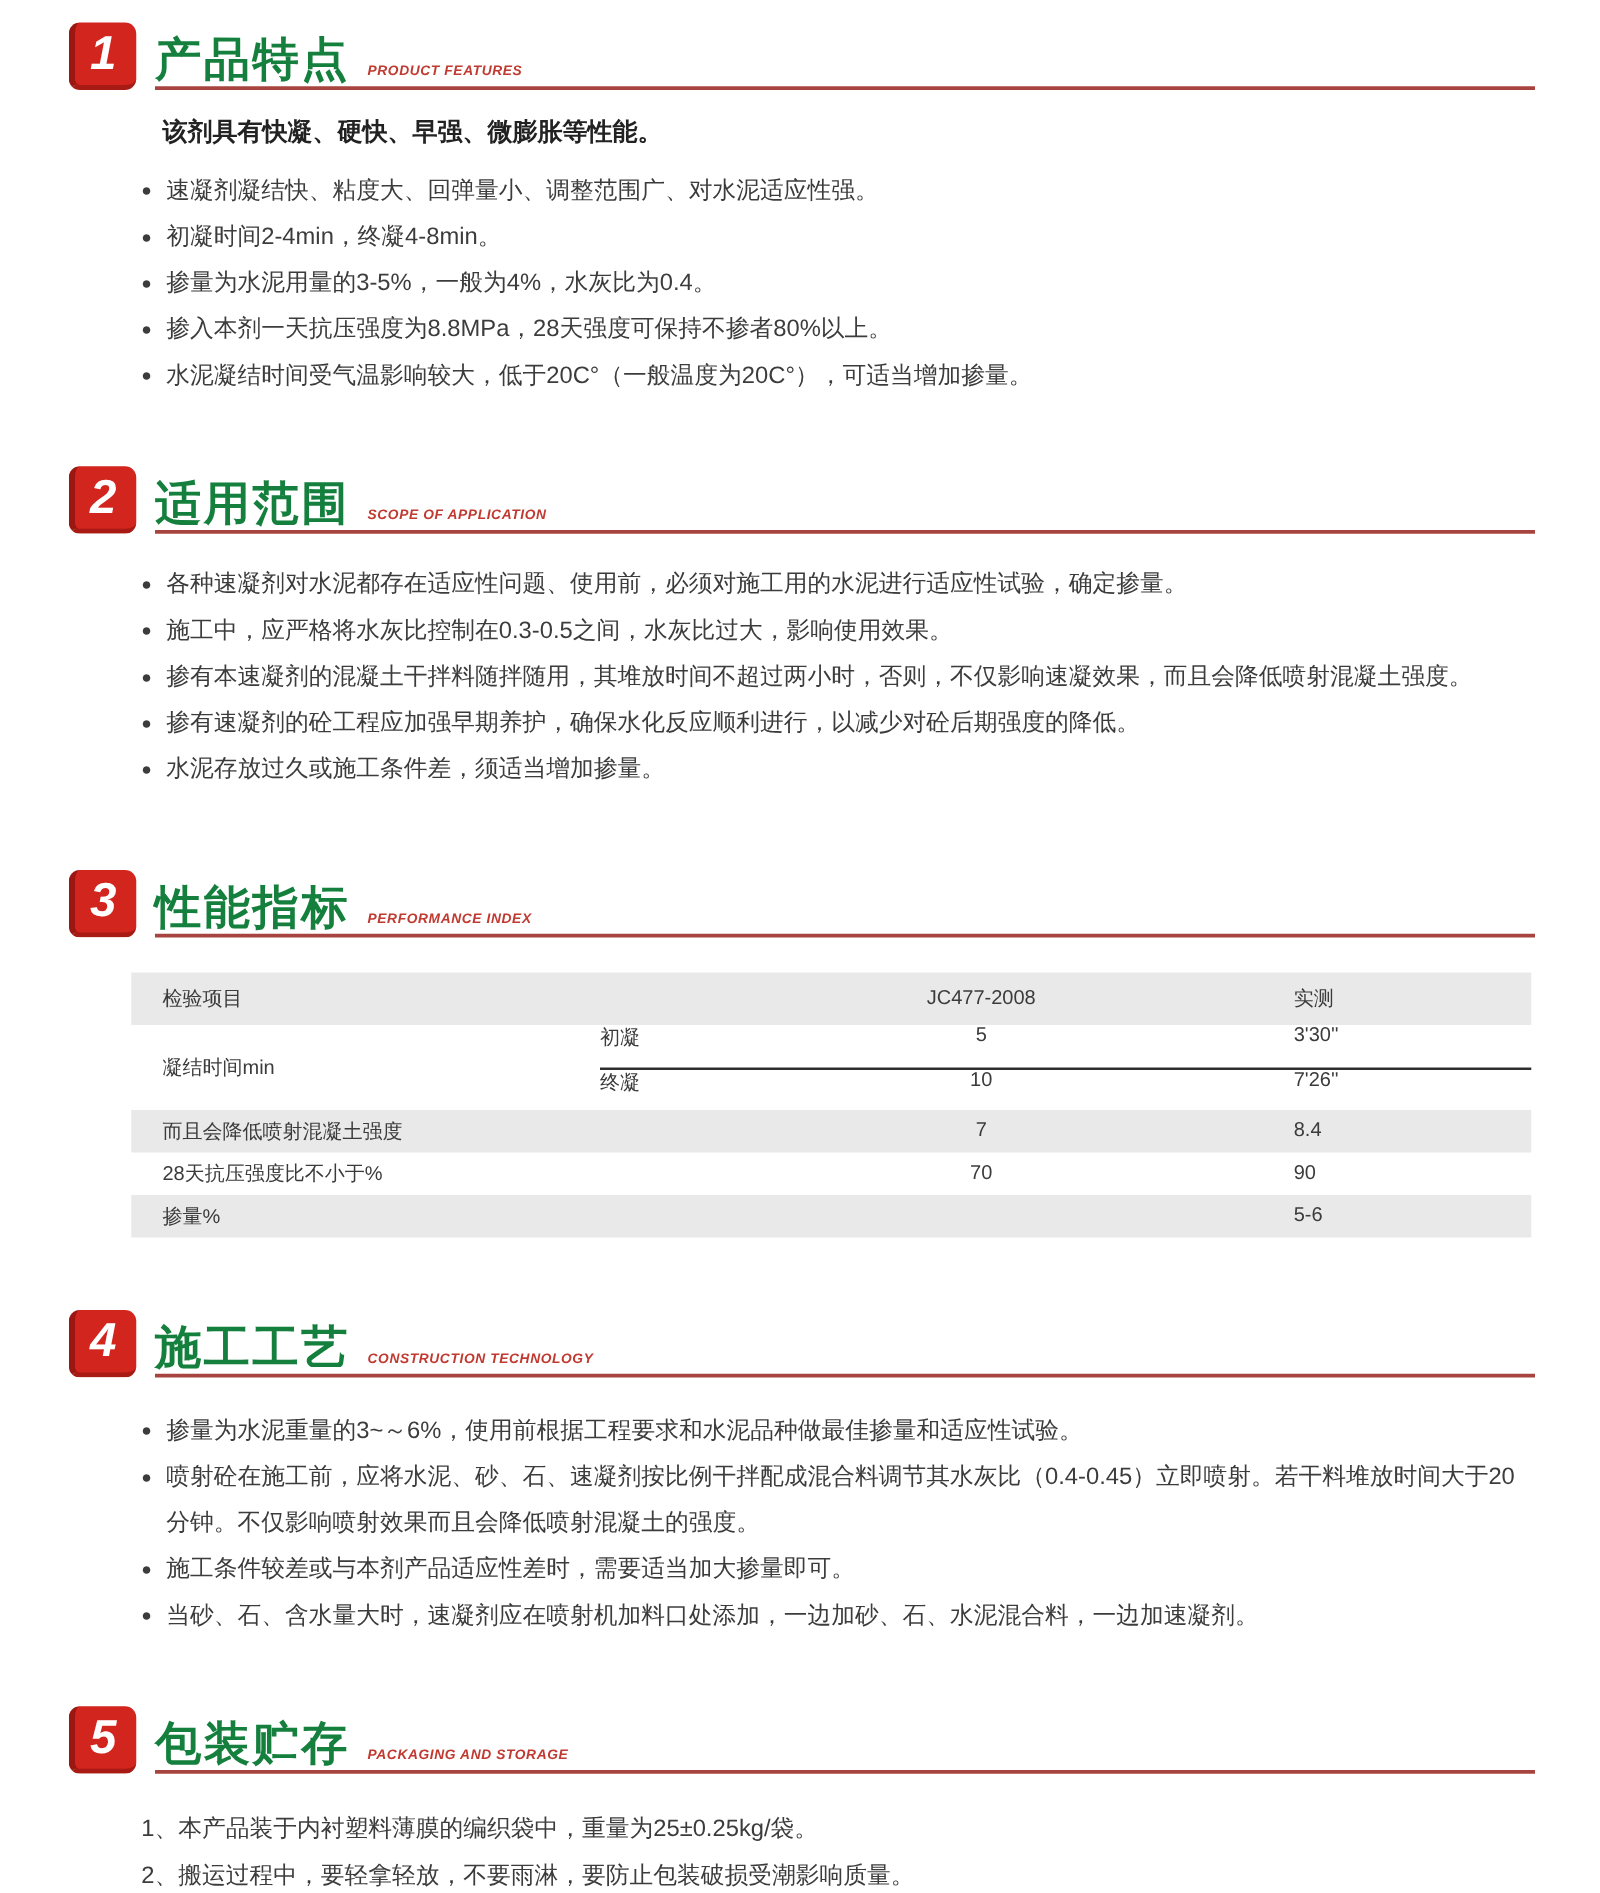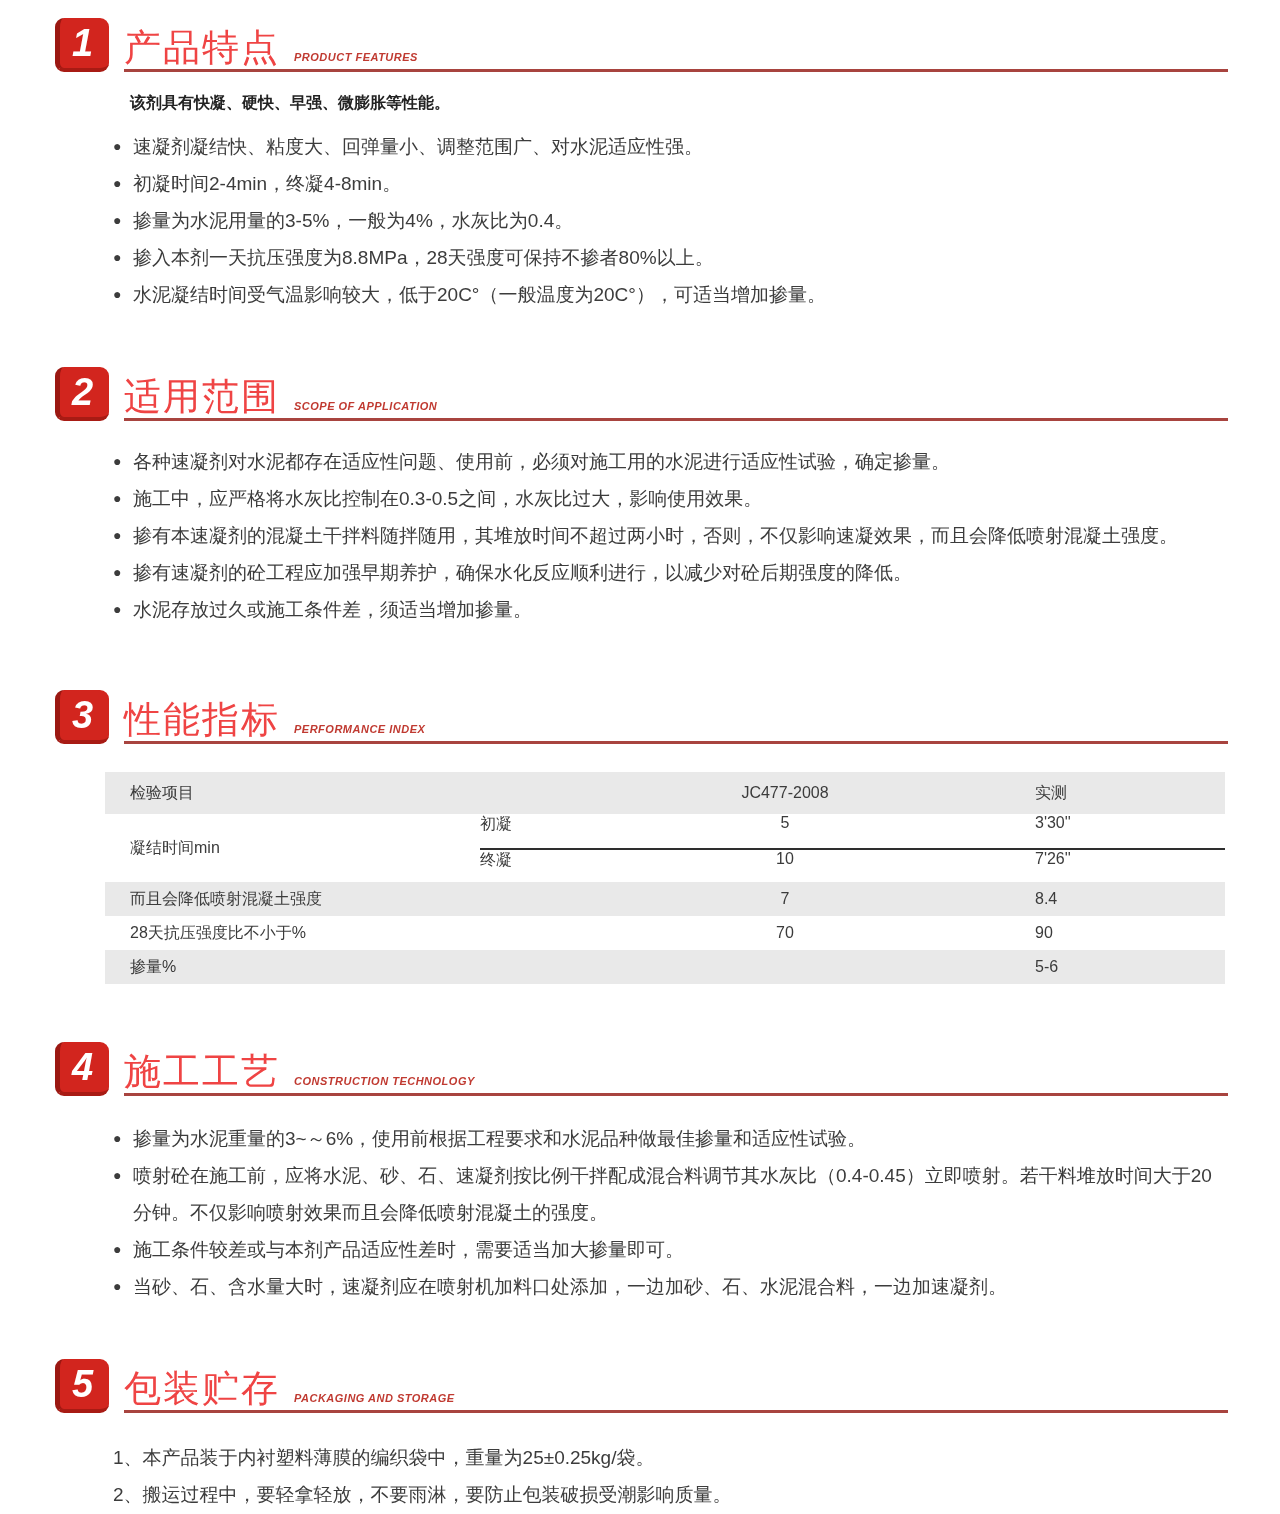--- a/index.html
+++ b/index.html
@@ -39,39 +39,39 @@
   .title-wrap {
     flex: 1;
     display: flex;
     align-items: flex-end;
     border-bottom: 3px solid #a8443f;
     padding-bottom: 3px;
     gap: 14px;
     min-height: 54px;
   }
   .title-cn {
-    color: #ef4444;
+    color: #15803d;
     font-size: 37px;
-    font-weight: 400;
+    font-weight: 700;
     letter-spacing: 2px;
     line-height: 1;
   }
   .title-en {
     color: #c03a31;
     font-size: 11px;
     font-weight: 700;
     letter-spacing: 0.5px;
     padding-bottom: 3px;
     font-style: italic;
   }
 
   
   .intro {
     margin: 20px 60px 4px 130px;
-    font-size: 16px;
+    font-size: 20px;
     font-weight: 700;
     color: #222222;
     line-height: 1.4;
   }
   .bullets { list-style: none; margin: 14px 55px 0 113px; }
   .bullets li {
     display: flex;
     font-size: 19px;
     line-height: 37px;
     color: #3c3c3c;

